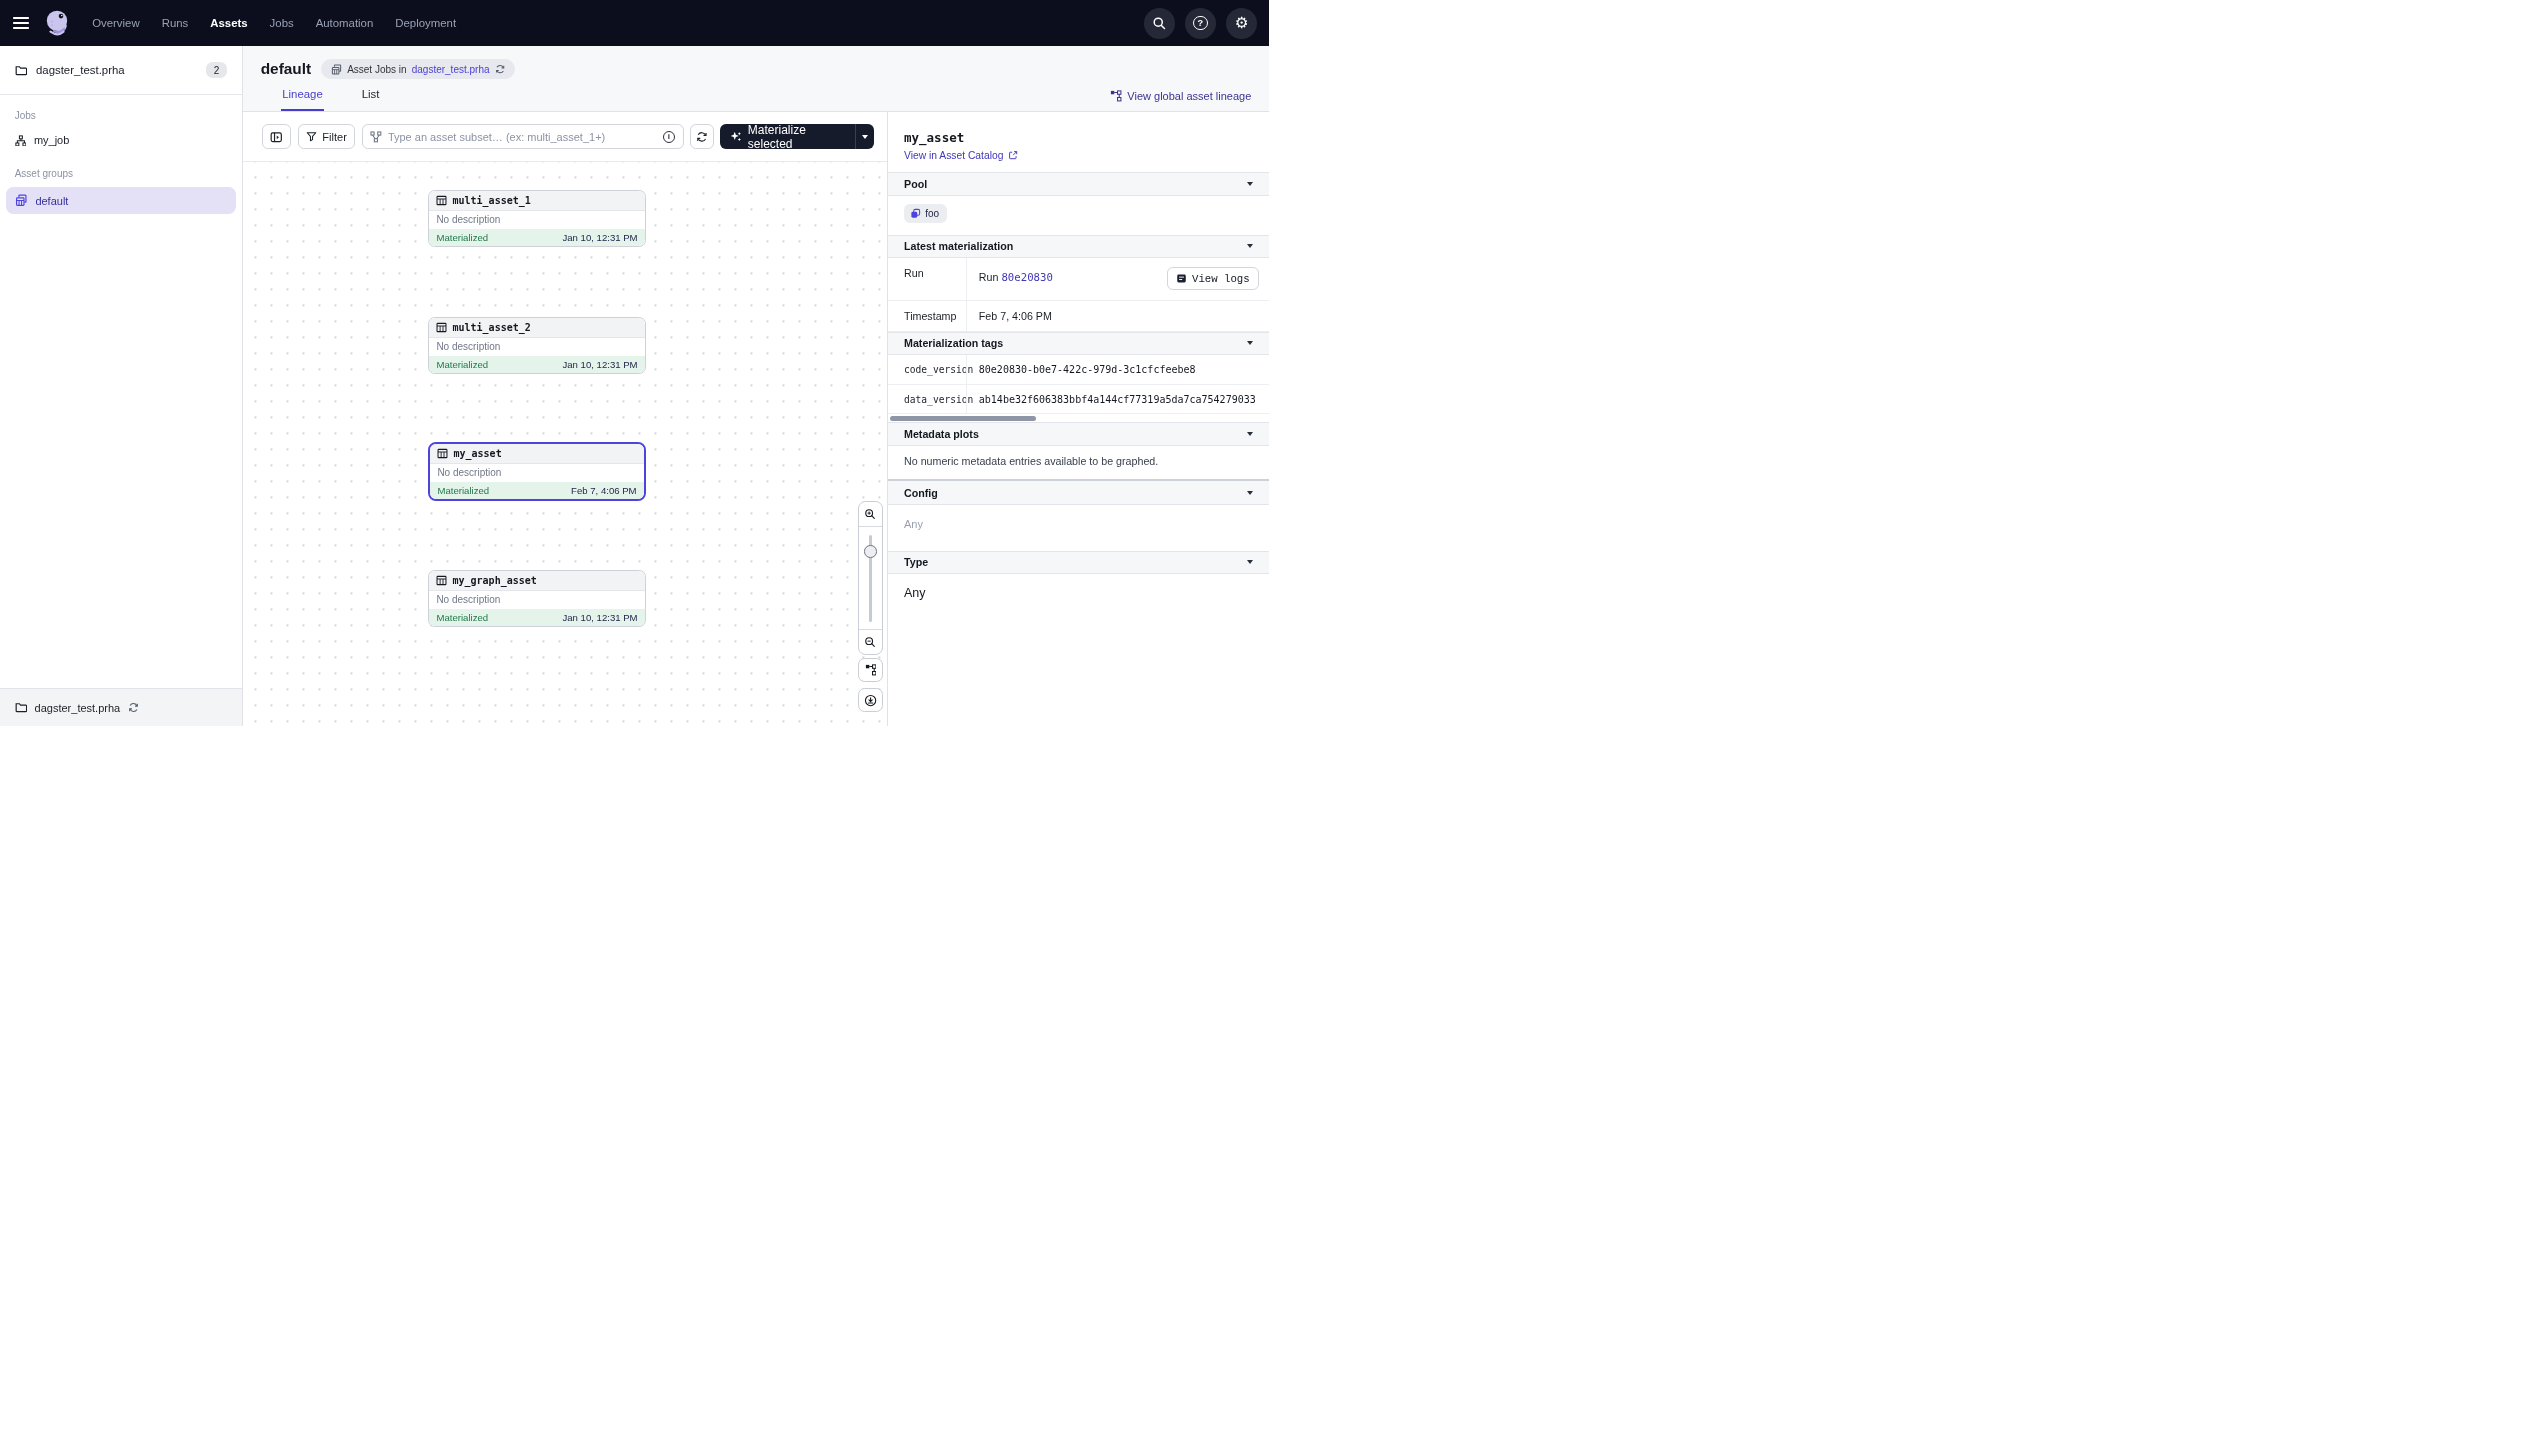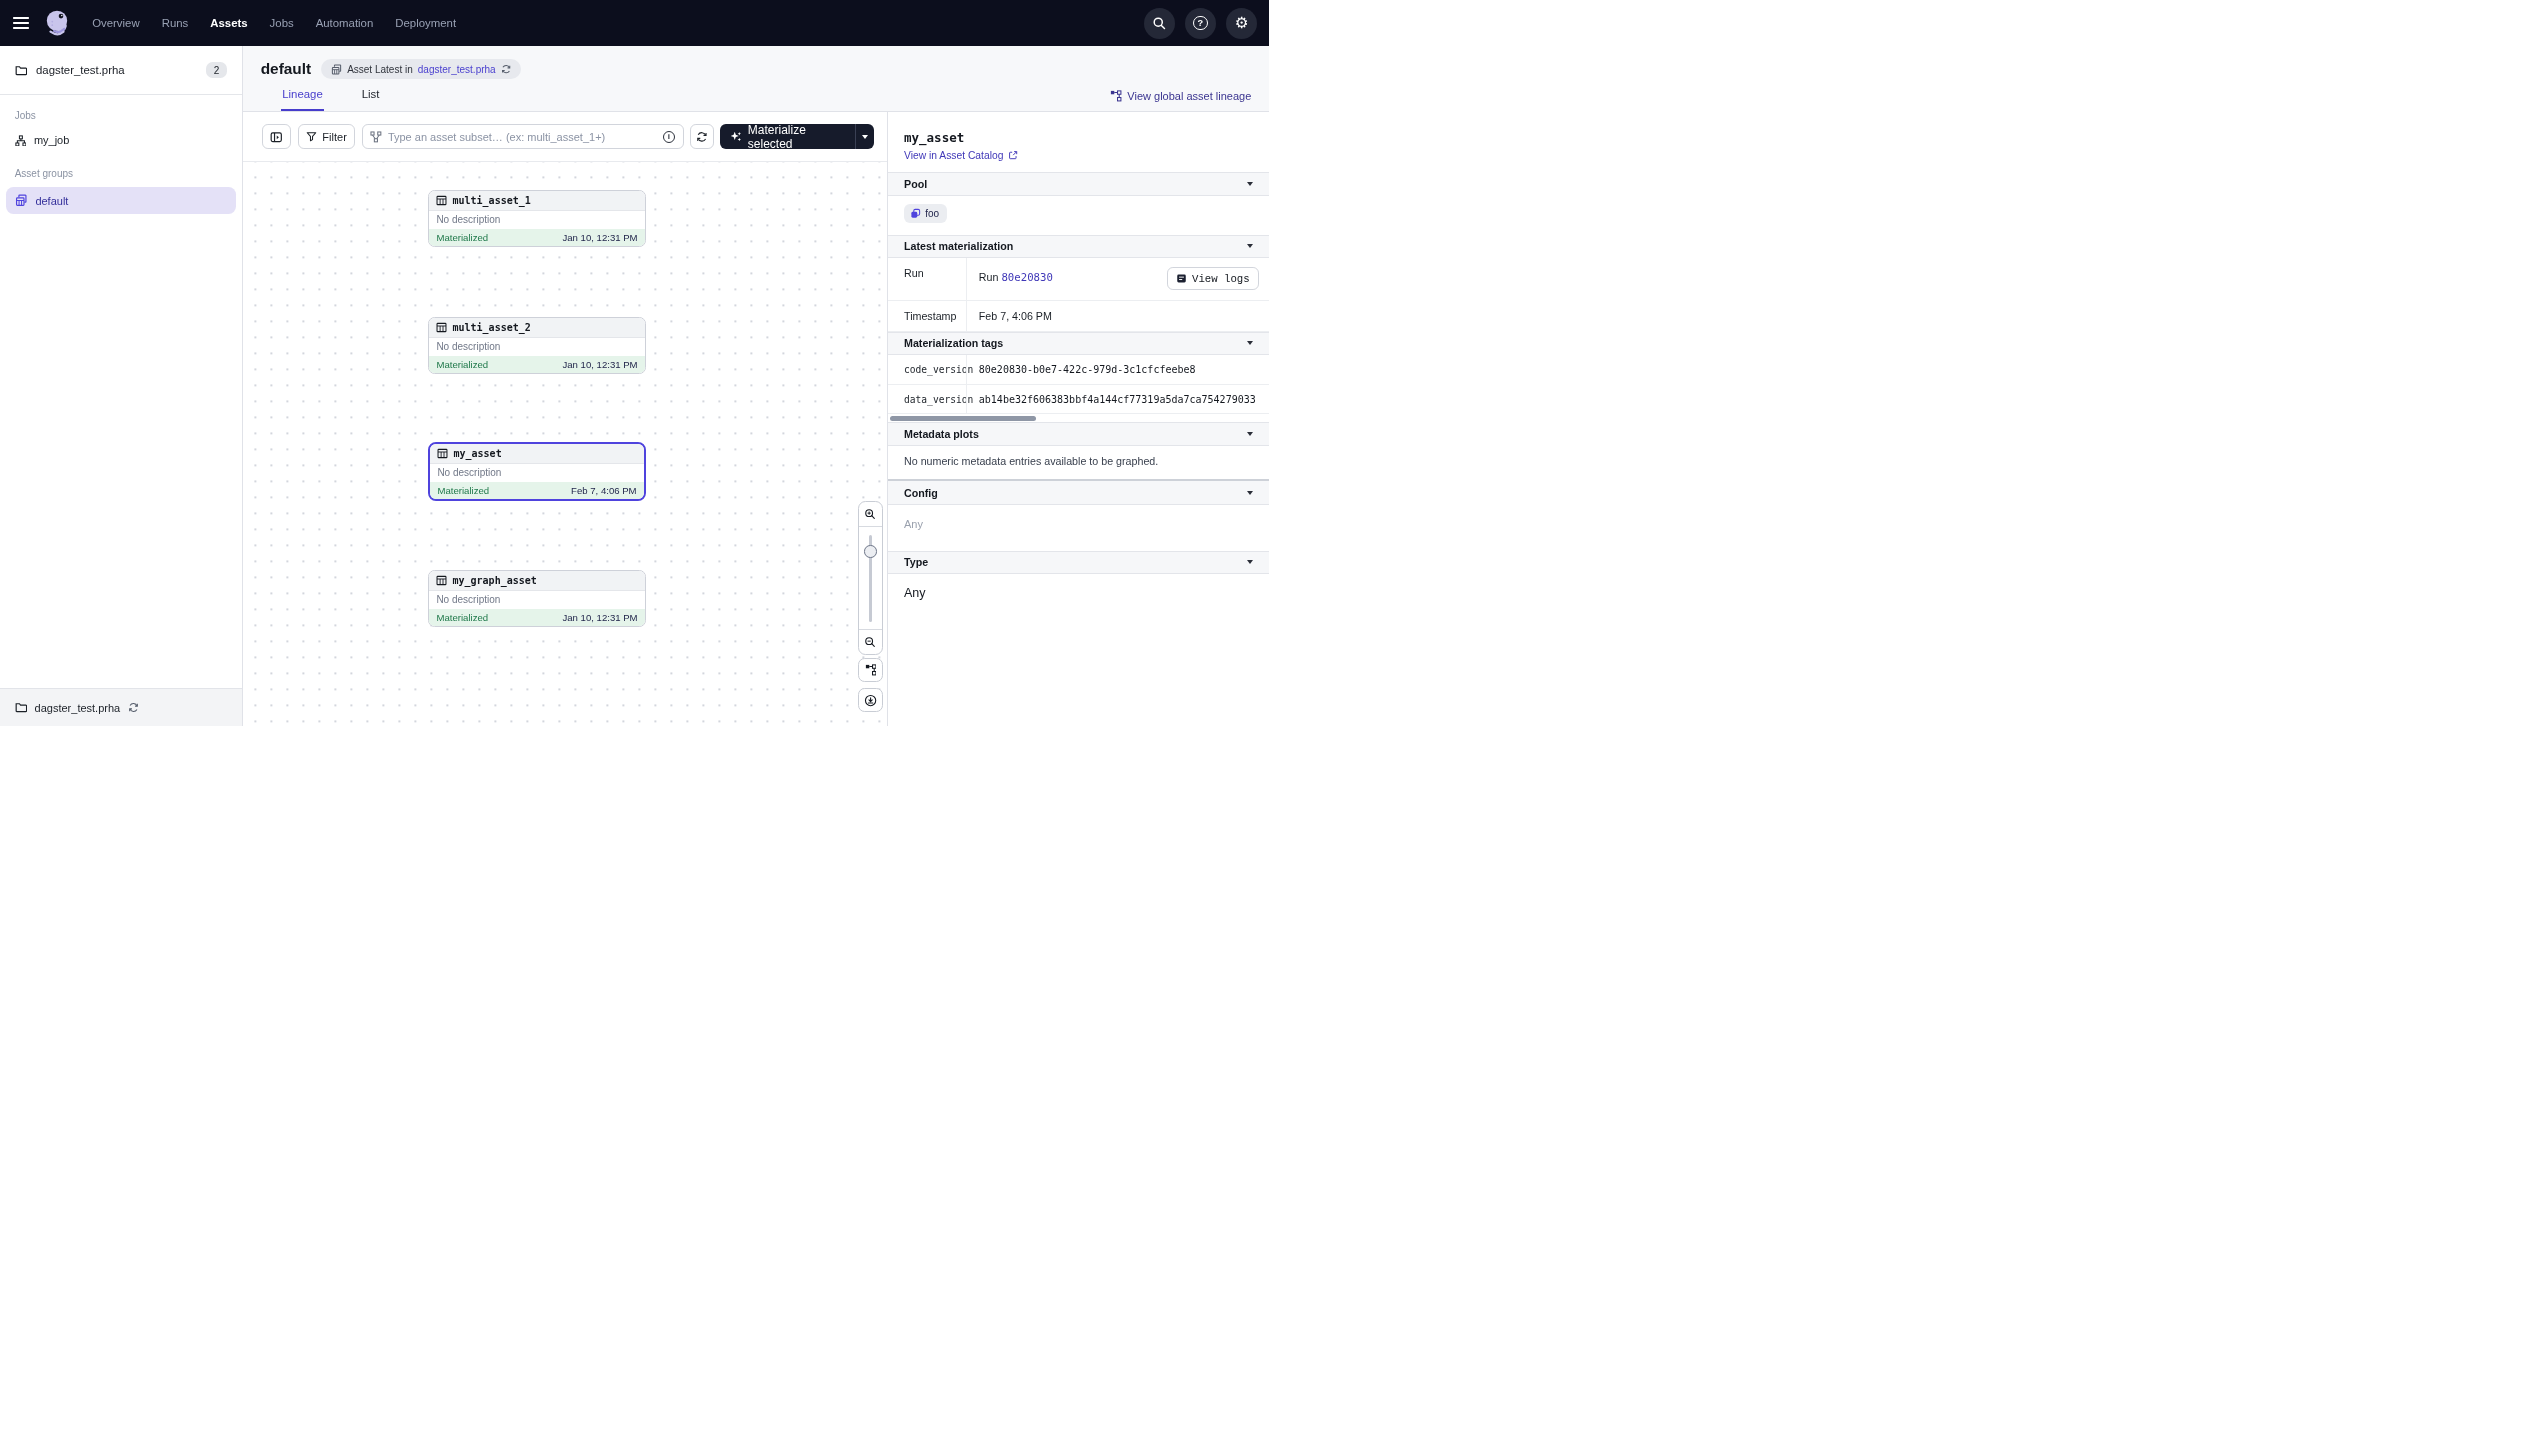--- a/index.html
+++ b/index.html
@@ -193,21 +193,21 @@
   <div class="main">
     <div class="main-header">
       <div class="title-row">
         <span class="page-title">default</span>
         <span class="group-badge">
           <svg width="11" height="11" viewBox="0 0 16 16">
             <path d="M5 4 V2.2 a.7.7 0 0 1 .7-.7 h7.6 a.7.7 0 0 1 .7.7 v7.6 a.7.7 0 0 1 -.7.7 H12" fill="none" stroke="#565d6b" stroke-width="1.5"></path>
             <rect x="2" y="5" width="9.5" height="9.5" rx="1" fill="none" stroke="#565d6b" stroke-width="1.5"></rect>
             <path d="M2 8.2 h9.5 M5.2 8.2 V14.5 M8.4 8.2 V14.5" stroke="#565d6b" stroke-width="1.3"></path>
           </svg>
-          <span>Asset Latest in</span>
+          <span>Asset Jobs in</span>
           <a>dagster_test.prha</a>
           <svg width="10.3" height="10.3" viewBox="0 0 16 16">
               <path d="M13.6 2.6 v3.4 h-3.4 M2.4 13.4 V10 h3.4" fill="none" stroke="#555d6b" stroke-width="1.6"></path>
               <path d="M13.2 6 A5.6 5.6 0 0 0 3 5.2 M2.8 10 a5.6 5.6 0 0 0 10.2.8" fill="none" stroke="#555d6b" stroke-width="1.6"></path>
             </svg>
         </span>
       </div>
       <div class="tabs-row">
         <span class="tab active">Lineage</span>
         <span class="tab">List</span>

